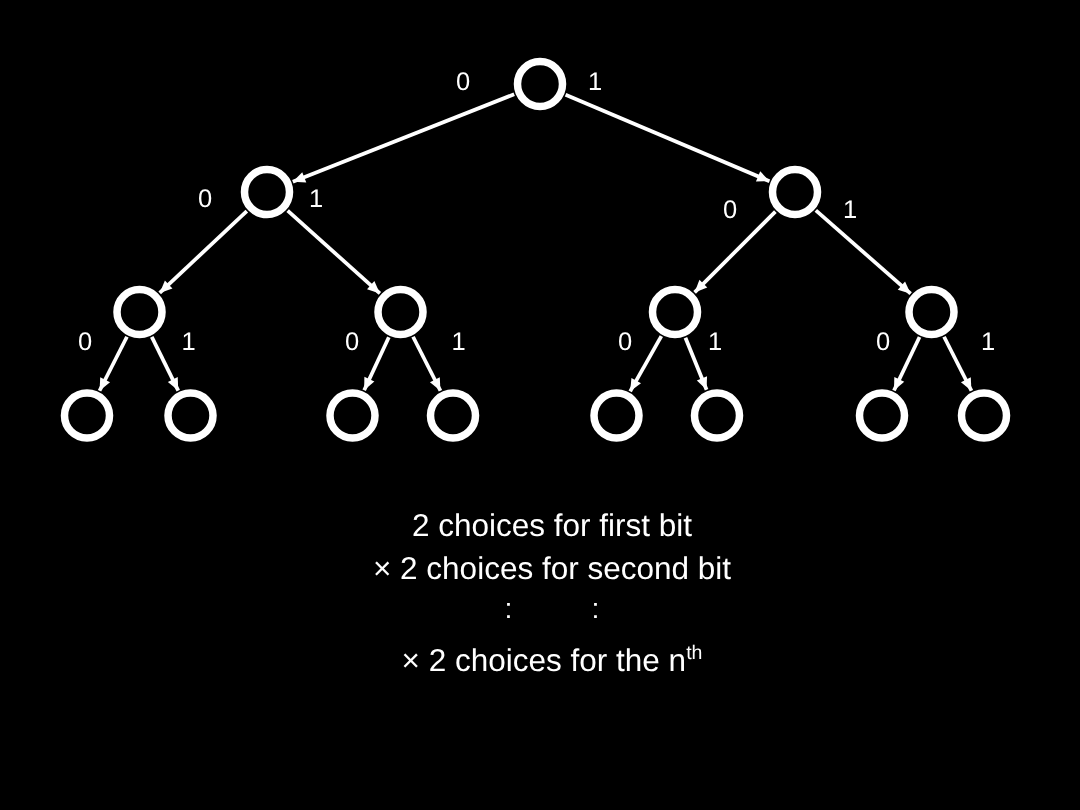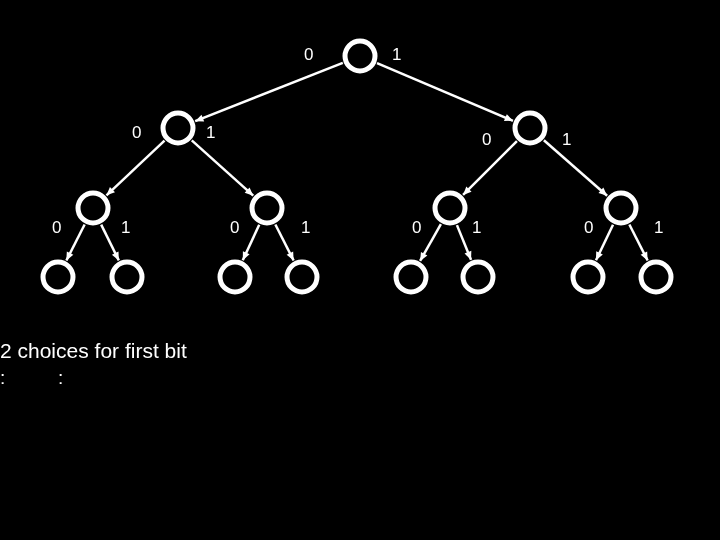--- a/index.html
+++ b/index.html
@@ -32,25 +32,26 @@
     font-size: 17px;
     line-height: 1;
     font-family: "Liberation Sans", sans-serif;
     white-space: nowrap;
   }
   #caption {
     position: absolute;
     left: 0;
     top: 336px;
     width: 700px;
-    text-align: left;
+    text-align: center;
     color: #ffffff;
     font-size: 21px;
     line-height: 29px;
     font-family: "Liberation Sans", sans-serif;
+    padding-left: 18px;
   }
   #caption .line {
     display: block;
     white-space: pre;
   }
   #caption .dots {
     display: block;
     letter-spacing: 0;
     font-size: 19px;
     line-height: 26px;
@@ -128,16 +129,18 @@
       <span class="edge-label" style="left: 230px; top: 219px;">0</span>
       <span class="edge-label" style="left: 301px; top: 219px;">1</span>
       <span class="edge-label" style="left: 412px; top: 219px;">0</span>
       <span class="edge-label" style="left: 472px; top: 219px;">1</span>
       <span class="edge-label" style="left: 584px; top: 219px;">0</span>
       <span class="edge-label" style="left: 654px; top: 219px;">1</span>
     </div>
 
   <div id="caption">
     <span class="line">2 choices for first bit</span>
+    <span class="line">× 2 choices for second bit</span>
     <span class="dots">:          :</span>
+    <span class="line"><span>× 2 choices for the n</span><sup>th</sup></span>
   </div>
 
 </div>
 
 </body></html>

